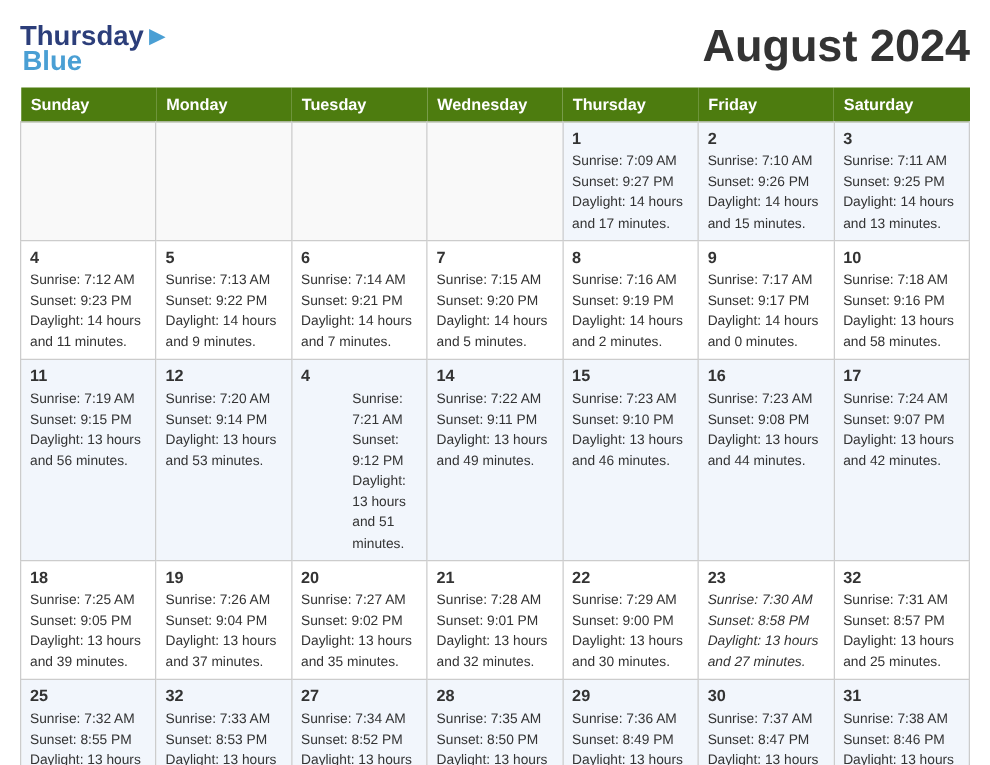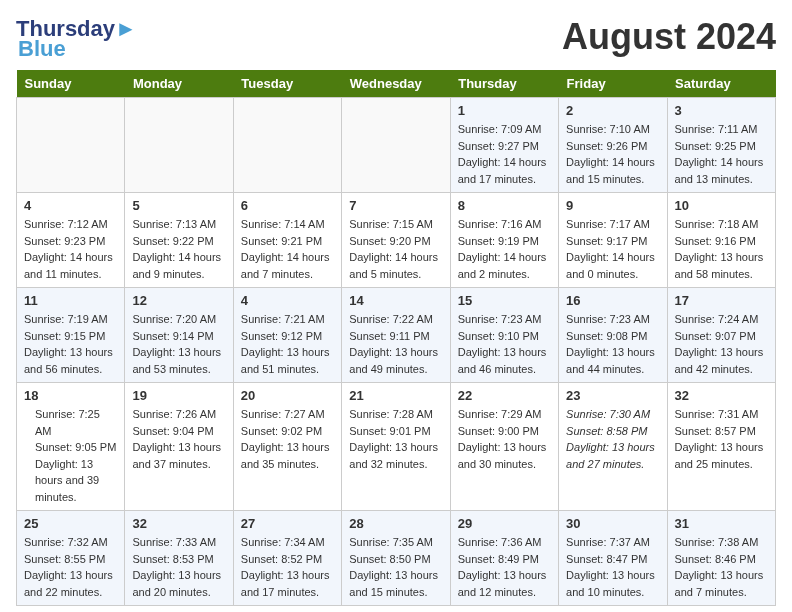--- a/index.html
+++ b/index.html
@@ -182,21 +182,21 @@
 Daylight: 13 hours and 56 minutes.</div>
         </td>
         <td>
           <span class="day-num">12</span>
           <div class="day-info" style="white-space: pre-line;">Sunrise: 7:20 AM
 Sunset: 9:14 PM
 Daylight: 13 hours and 53 minutes.</div>
         </td>
         <td>
           <span class="day-num">4</span>
-          <div class="day-info" style="white-space: pre-line;">Sunrise: 7:21 AM
+          <div class="day-info" style="white-space: pre-line; margin-left: 41px;">Sunrise: 7:21 AM
 Sunset: 9:12 PM
 Daylight: 13 hours and 51 minutes.</div>
         </td>
         <td>
           <span class="day-num">14</span>
           <div class="day-info" style="white-space: pre-line;">Sunrise: 7:22 AM
 Sunset: 9:11 PM
 Daylight: 13 hours and 49 minutes.</div>
         </td>
         <td>
@@ -214,21 +214,21 @@
         <td>
           <span class="day-num">17</span>
           <div class="day-info" style="white-space: pre-line;">Sunrise: 7:24 AM
 Sunset: 9:07 PM
 Daylight: 13 hours and 42 minutes.</div>
         </td>
       </tr>
       <tr>
         <td>
           <span class="day-num">18</span>
-          <div class="day-info" style="white-space: pre-line; margin-left: 11px;">Sunrise: 7:25 AM
+          <div class="day-info" style="white-space: pre-line;">Sunrise: 7:25 AM
 Sunset: 9:05 PM
 Daylight: 13 hours and 39 minutes.</div>
         </td>
         <td>
           <span class="day-num">19</span>
           <div class="day-info" style="white-space: pre-line;">Sunrise: 7:26 AM
 Sunset: 9:04 PM
 Daylight: 13 hours and 37 minutes.</div>
         </td>
         <td>

